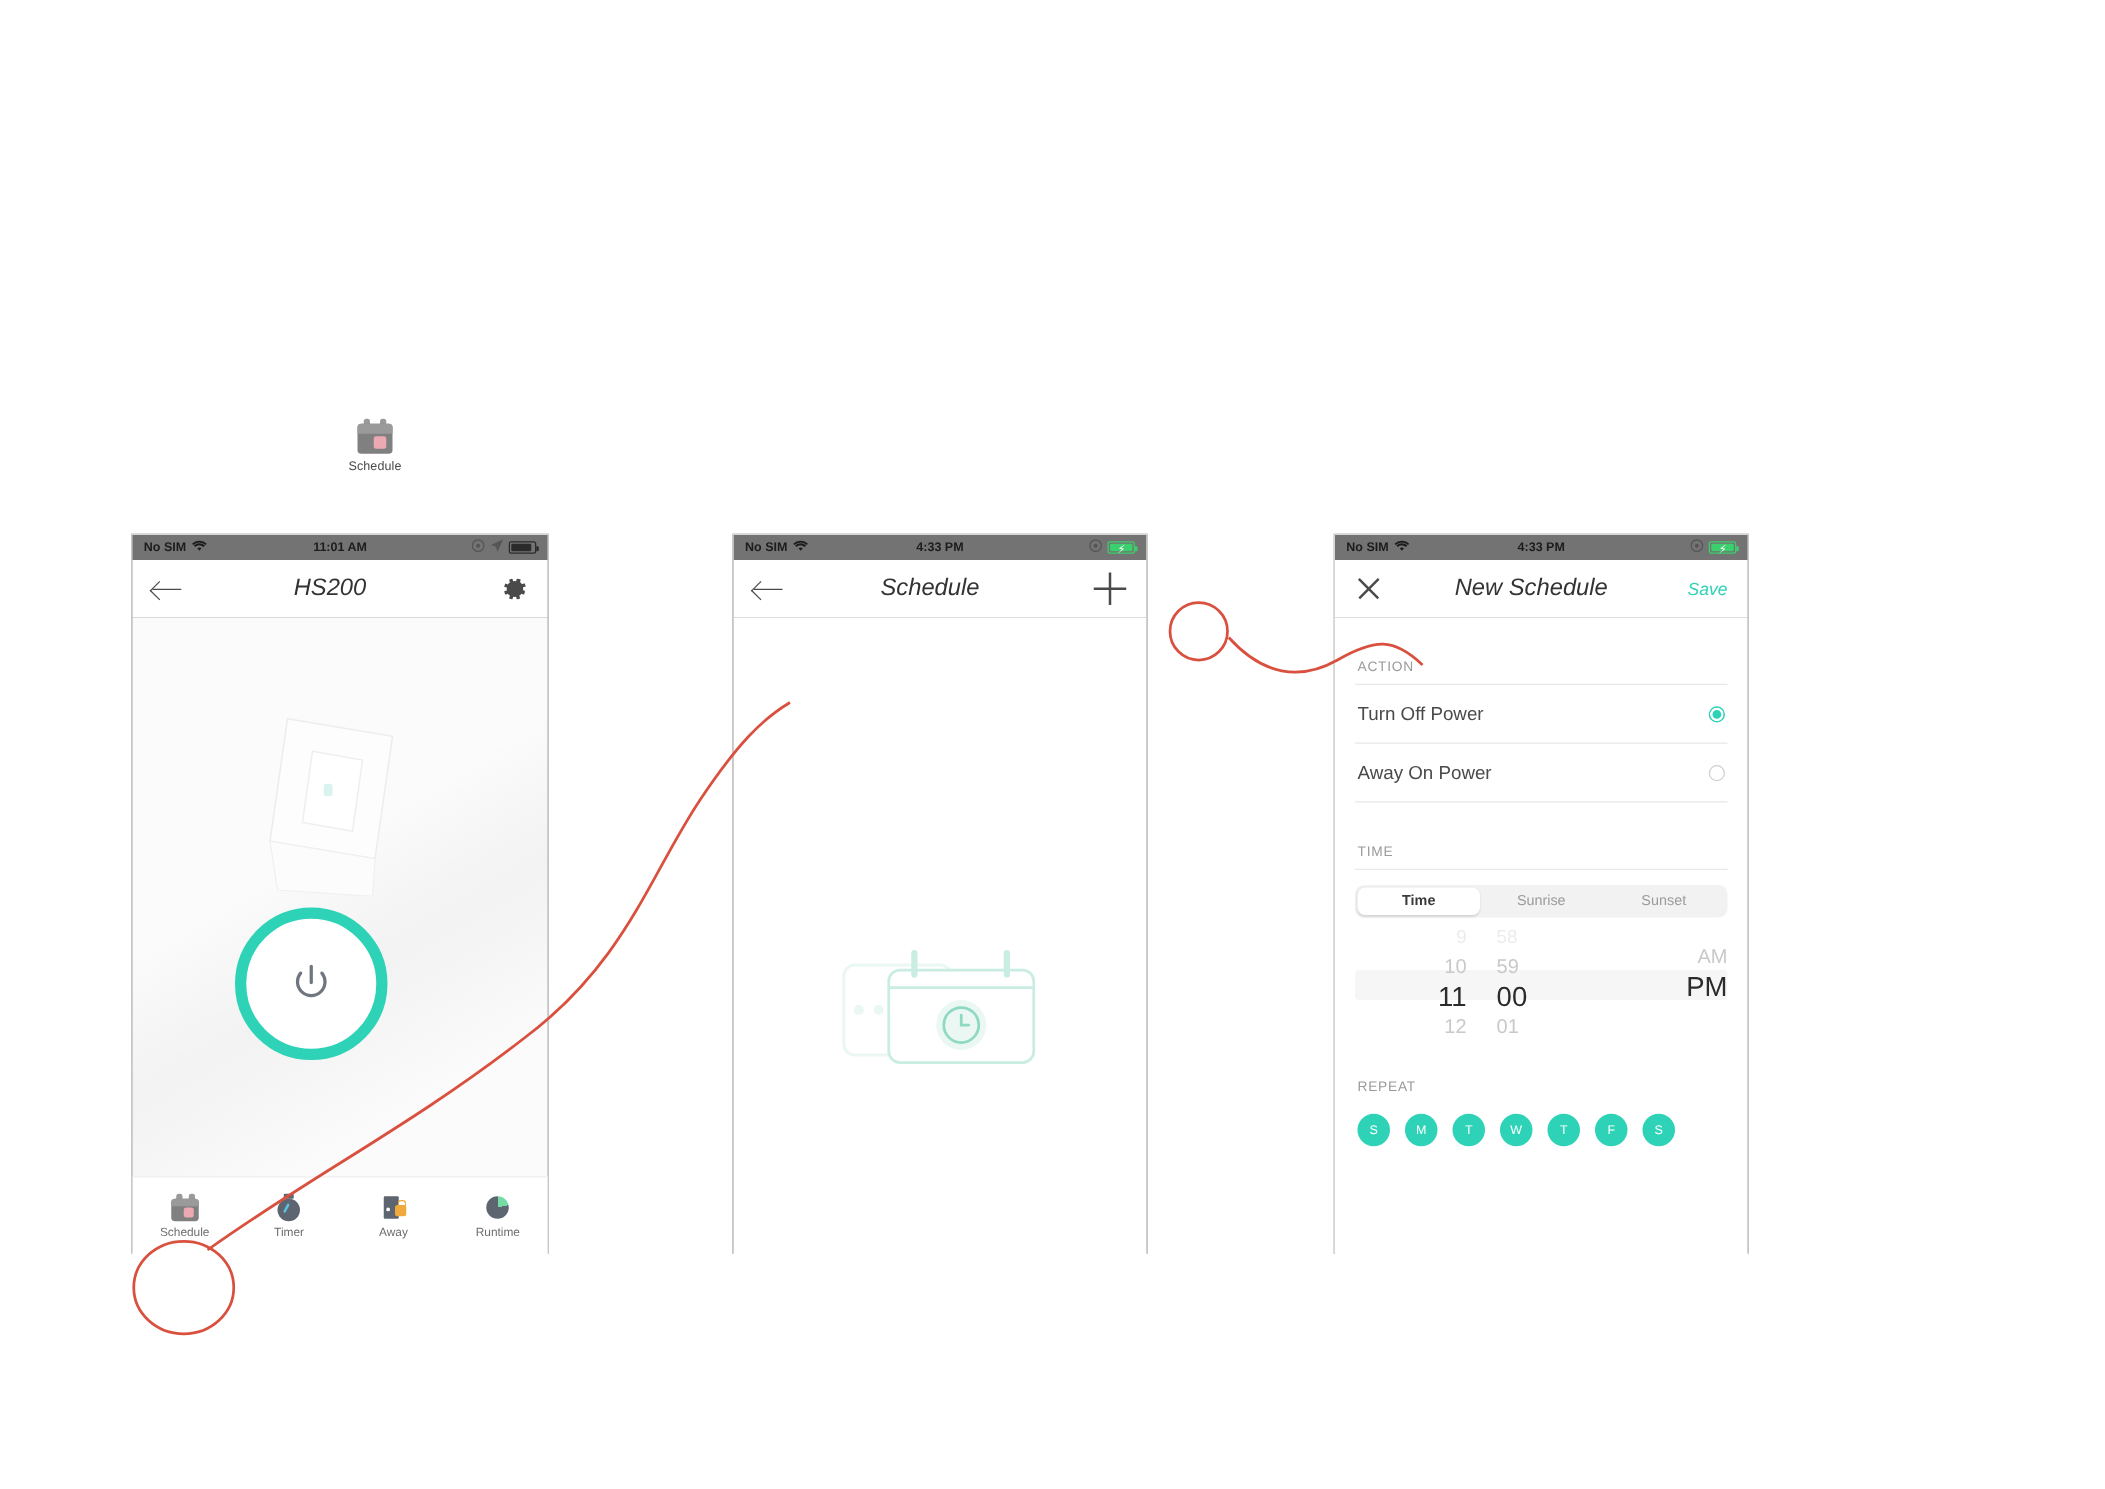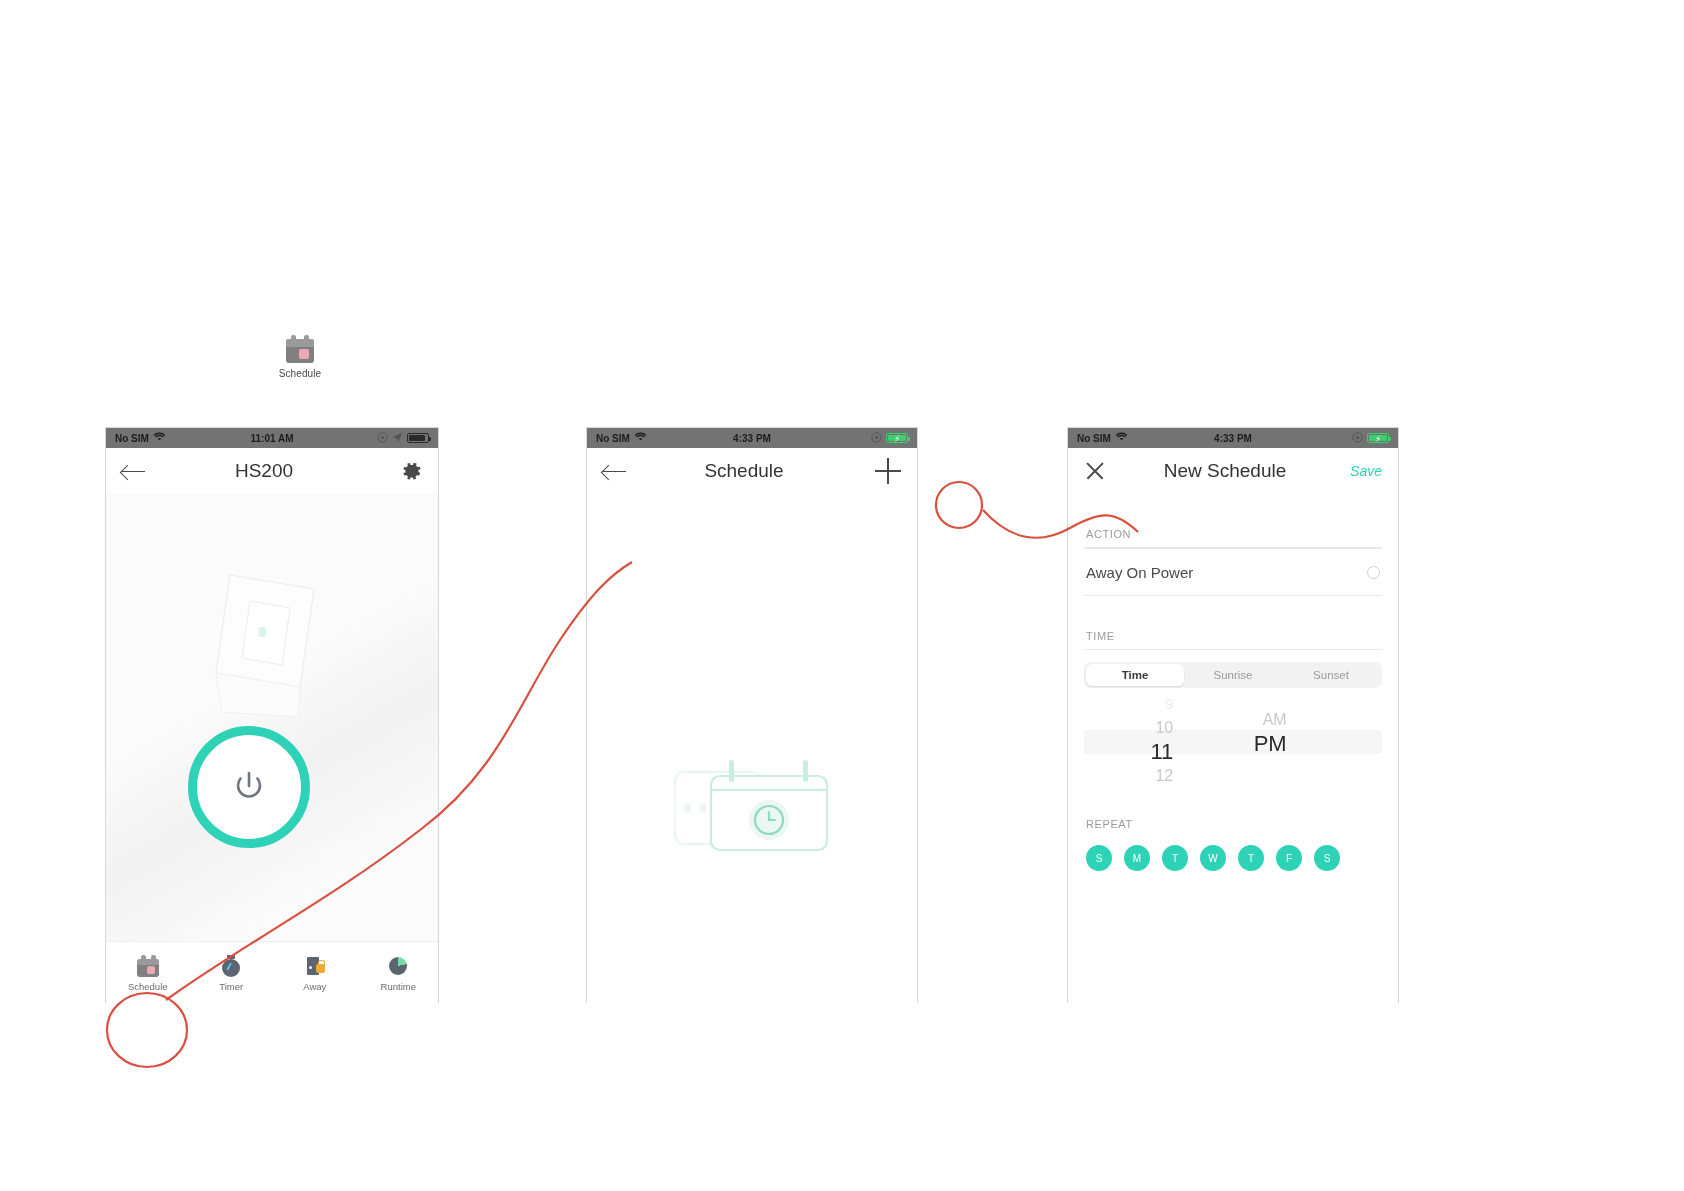--- a/index.html
+++ b/index.html
@@ -33,21 +33,21 @@
   .loc{display:inline-block;}
   .batt{width:22px;height:10px;border:1px solid #2b2b2b;border-radius:2px;position:relative;box-sizing:border-box;}
   .batt:after{content:"";position:absolute;right:-3px;top:3px;width:2px;height:4px;background:#2b2b2b;border-radius:0 1px 1px 0;}
   .batt .fill{position:absolute;left:1px;top:1px;bottom:1px;background:#2b2b2b;border-radius:1px;}
   .batt.green{border-color:#3ccf6d;}
   .batt.green:after{background:#3ccf6d;}
   .batt.green .fill{background:#3ccf6d;right:1px;}
   .bolt{position:absolute;left:7px;top:-1px;font-size:9px;color:#ffffff;line-height:12px;}
 
   .navbar{height:46px;display:flex;align-items:center;padding:0 16px;position:relative;background:#fff;}
-  .nav-title{position:absolute;left:0;right:16px;text-align:center;font-size:19px;color:#333;font-weight:400;}
+  .nav-title{position:absolute;left:0;right:16px;text-align:center;font-size:19px;color:#333;font-weight:400;font-style:italic;}
   .nav-left{z-index:2;cursor:pointer;}
   .nav-right{margin-left:auto;z-index:2;cursor:pointer;}
 
   .arrow-back{width:24px;height:17px;position:relative;display:block;}
   .arrow-back:before{content:"";position:absolute;left:0;top:8px;width:23px;height:1.6px;background:#4a4a4a;}
   .arrow-back:after{content:"";position:absolute;left:0;top:4px;width:10px;height:10px;border-left:1.6px solid #4a4a4a;border-bottom:1.6px solid #4a4a4a;transform:rotate(45deg);}
 
   .close-x{width:22px;height:22px;position:relative;display:block;}
   .close-x:before,.close-x:after{content:"";position:absolute;left:0;top:10px;width:22px;height:1.5px;background:#4a4a4a;}
   .close-x:before{transform:rotate(45deg);} .close-x:after{transform:rotate(-45deg);}
@@ -326,20 +326,24 @@
         </span>
       <span class="nav-title">New Schedule</span>
       <span class="nav-right save-btn">Save</span>
     </div>
 
     <div class="p3-body">
 
       <div class="sec-wrap">
         <div class="section-hdr">ACTION</div>
         <div class="hr"></div>
+        <div class="row">
+          <span class="rlbl">Turn Off Power</span>
+          <span class="radio on"></span>
+        </div>
         <div class="hr"></div>
         <div class="row">
           <span class="rlbl">Away On Power</span>
           <span class="radio"></span>
         </div>
         <div class="hr"></div>
       </div>
 
       <div class="sec-wrap">
         <div class="section-hdr">TIME</div>
@@ -352,20 +356,27 @@
         </div>
 
         <div class="picker">
           <div class="pick-sel"></div>
           <div class="cols">
             <div class="col h">
               <div class="cell o2">9</div>
               <div class="cell o1">10</div>
               <div class="cell sel">11</div>
               <div class="cell o1">12</div>
+
+            </div>
+            <div class="col m">
+              <div class="cell o2">58</div>
+              <div class="cell o1">59</div>
+              <div class="cell sel">00</div>
+              <div class="cell o1">01</div>
 
             </div>
             <div class="col p">
               <div class="cell blank"></div>
               <div class="cell o1">AM</div>
               <div class="cell sel">PM</div>
               <div class="cell blank"></div>
               <div class="cell blank"></div>
             </div>
           </div>

